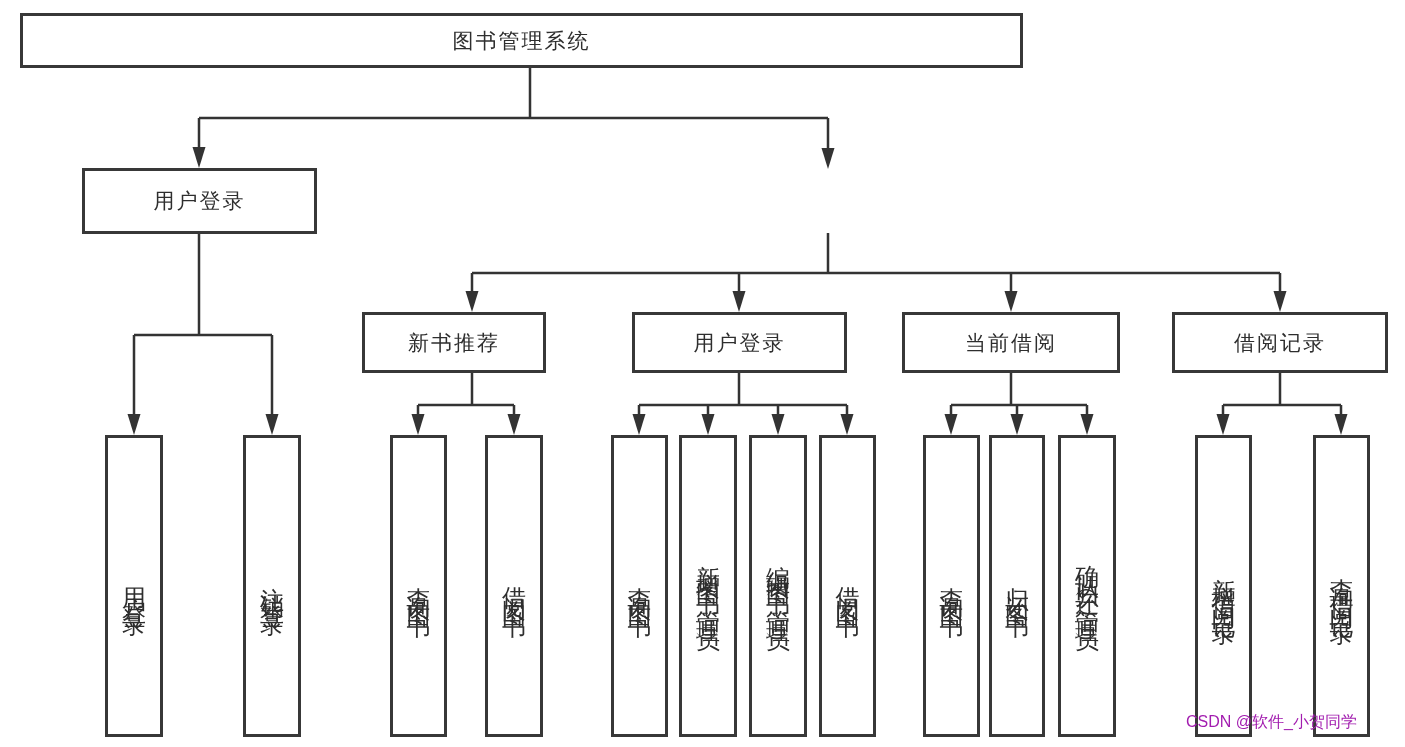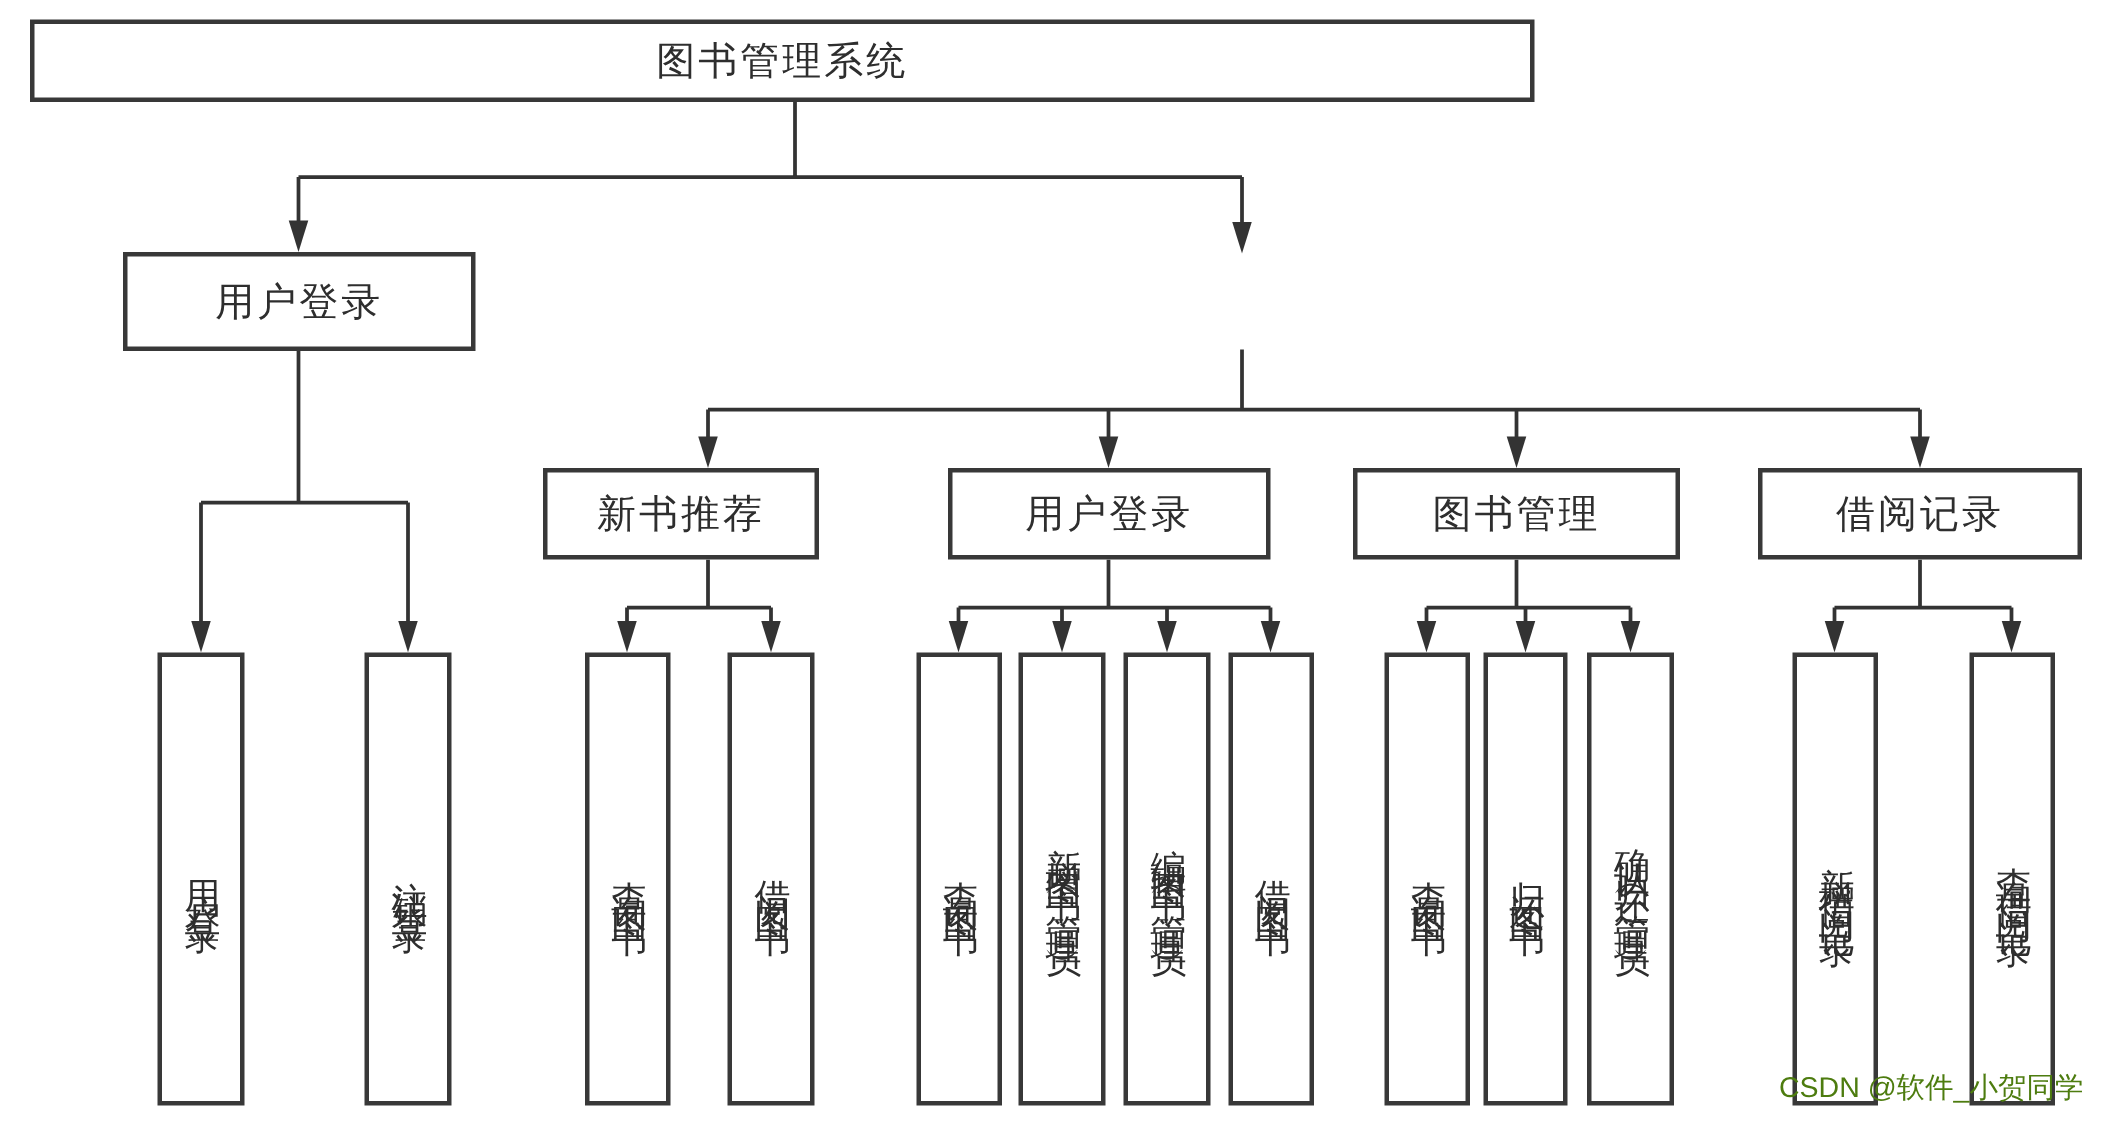--- a/index.html
+++ b/index.html
@@ -10,21 +10,21 @@
     overflow:hidden;
     font-family:"Liberation Sans","DejaVu Sans",sans-serif;
   }
   #wires{position:absolute;left:0;top:0;z-index:1;}
   .hbox{
     position:absolute;
     box-sizing:border-box;
     border:3px solid #383838;
     background:#ffffff;
     display:flex;align-items:center;justify-content:center;
-    font-size:26px;color:#2e2e2e;letter-spacing:2px;
+    font-size:21px;color:#2e2e2e;letter-spacing:2px;
     z-index:2;
   }
   .vbox{
     position:absolute;
     box-sizing:border-box;
     border:3px solid #383838;
     background:#ffffff;
     display:flex;align-items:center;justify-content:center;
     z-index:2;
   }
@@ -32,22 +32,22 @@
     writing-mode:vertical-rl;
     font-size:24px;
     letter-spacing:9px;
     line-height:1;
     color:#2e2e2e;
     white-space:nowrap;
   }
   .watermark{
     position:absolute;
     left:1186px;top:712px;
-    font-size:19px;
-    color:#4d7c0f;
+    font-size:16px;
+    color:#a21caf;
     z-index:5;
     white-space:nowrap;
   }
 </style>
 </head>
 <body>
 
 <div id="canvas">
 
   <svg id="wires" width="1405" height="747" viewBox="0 0 1405 747">
@@ -101,21 +101,21 @@
     <span>用户登录</span>
   </div>
 
   <div class="hbox" style="left:362px;top:312px;width:184px;height:61px">
     <span>新书推荐</span>
   </div>
   <div class="hbox" style="left:632px;top:312px;width:215px;height:61px">
     <span>用户登录</span>
   </div>
   <div class="hbox" style="left:902px;top:312px;width:218px;height:61px">
-    <span>图书管理</span>
+    <span>当前借阅</span>
   </div>
   <div class="hbox" style="left:1172px;top:312px;width:216px;height:61px">
     <span>借阅记录</span>
   </div>
 
   <div class="vbox" style="left:105px;top:435px;width:58px;height:302px">
     <span class="vtext">用户登录</span>
   </div>
   <div class="vbox" style="left:243px;top:435px;width:58px;height:302px">
     <span class="vtext">注销登录</span>

